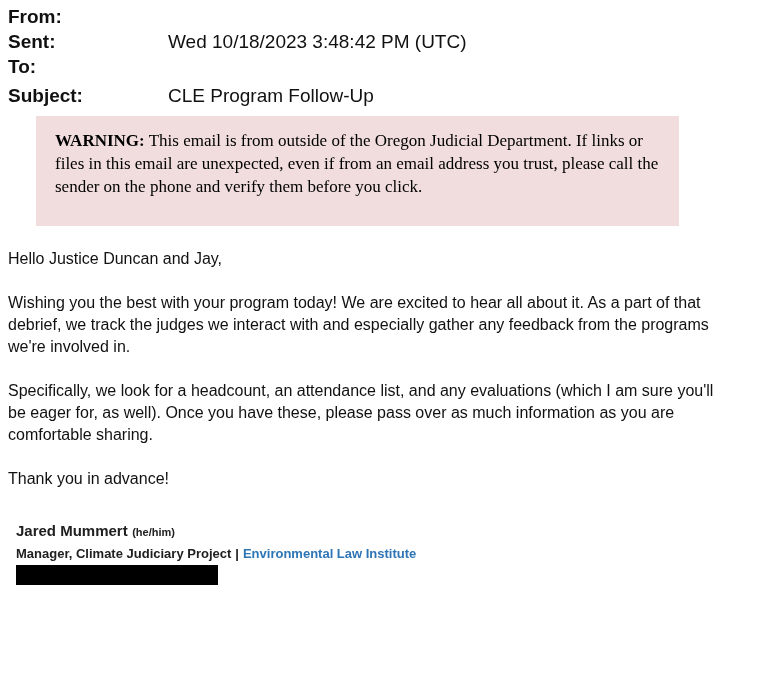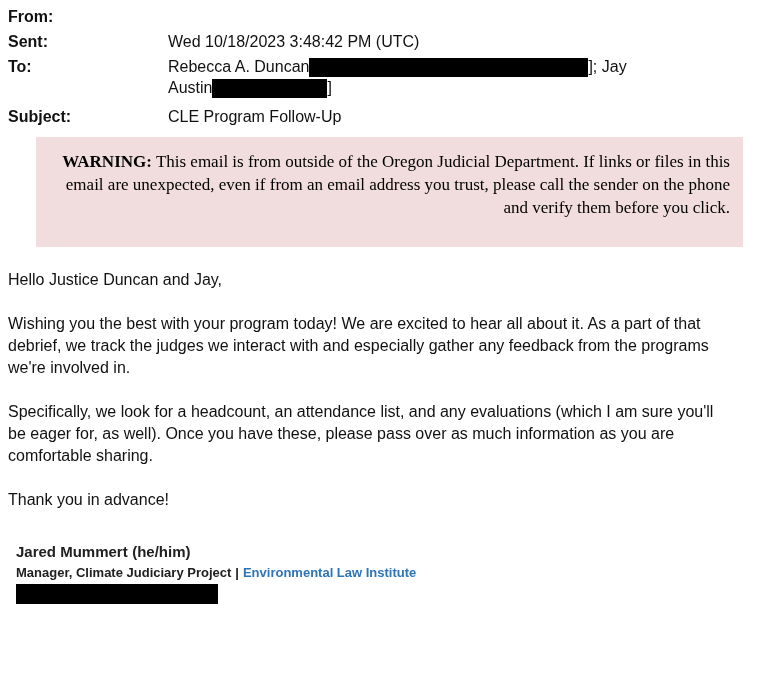--- a/index.html
+++ b/index.html
@@ -10,21 +10,21 @@
     height: 686px;
     box-sizing: border-box;
     padding: 6px 0 0 8px;
     background: #ffffff;
     font-family: "Liberation Sans", sans-serif;
     color: #111111;
     overflow: hidden;
   }
 
   
-  .headers { font-size: 16px; line-height: 21px; }
+  .headers { font-size: 19px; line-height: 21px; }
   .hrow { display: flex; margin-bottom: 4px; }
   .hlabel { width: 160px; flex: 0 0 160px; font-weight: bold; color: #111111; }
   .hvalue { flex: 1 1 auto; color: #111111; }
 
   
   .redact {
     display: inline-block;
     height: 19px;
     background: #000000;
     vertical-align: text-bottom;
@@ -33,40 +33,39 @@
   .rw-from { width: 130px; }
   .rw-to1  { width: 279px; }
   .rw-to2  { width: 115px; }
   .rw-cc1  { width: 112px; }
   .rw-cc2  { width: 127px; }
 
   
   .warning {
     box-sizing: border-box;
     margin: 10px 0 0 28px;
-    width: 707px;
+    width: 643px;
     background: #f1dddd;
     padding: 13px 13px 28px 19px;
     font-family: "Liberation Serif", serif;
     font-size: 17px;
     line-height: 23px;
     color: #000000;
-    text-align: right;
   }
   .warning b { font-weight: bold; }
 
   
   .body { margin-top: 22px; font-size: 16px; line-height: 22px; color: #111111; }
   .body p { margin: 0 0 22px 0; max-width: 722px; }
 
   
   .signature { margin-top: 30px; margin-left: 8px; color: #202020; }
   .sig-name-line { line-height: 21px; }
   .sig-name { font-size: 15px; font-weight: bold; }
-  .sig-pronouns { font-size: 15px; font-weight: bold; }
+  .sig-pronouns { font-size: 11px; font-weight: bold; }
   .sig-line { font-size: 13px; font-weight: bold; line-height: 21px; }
   .sig-sep { margin: 0 4px; }
   .sig-link { color: #2E75B6; cursor: pointer; }
   .redact-block {
     width: 202px;
     height: 20px;
     background: #000000;
     margin-top: 1px;
   }
 </style>
@@ -81,28 +80,20 @@
       <div class="hlabel">From:</div>
     </div>
 
     <div class="hrow">
       <div class="hlabel">Sent:</div>
       <div class="hvalue">Wed 10/18/2023 3:48:42 PM (UTC)</div>
     </div>
 
     <div class="hrow">
       <div class="hlabel">To:</div>
-      <div class="hvalue">
-        <div>
-          <span>Rebecca A. Duncan</span><span class="redact rw-to1"></span><span>]; Jay</span>
-        </div>
-        <div>
-          <span>Austin</span><span class="redact rw-to2"></span><span>]</span>
-        </div>
-      </div>
     </div>
 
     <div class="hrow">
     </div>
 
     <div class="hrow">
       <div class="hlabel">Subject:</div>
       <div class="hvalue">CLE Program Follow-Up</div>
     </div>
 

